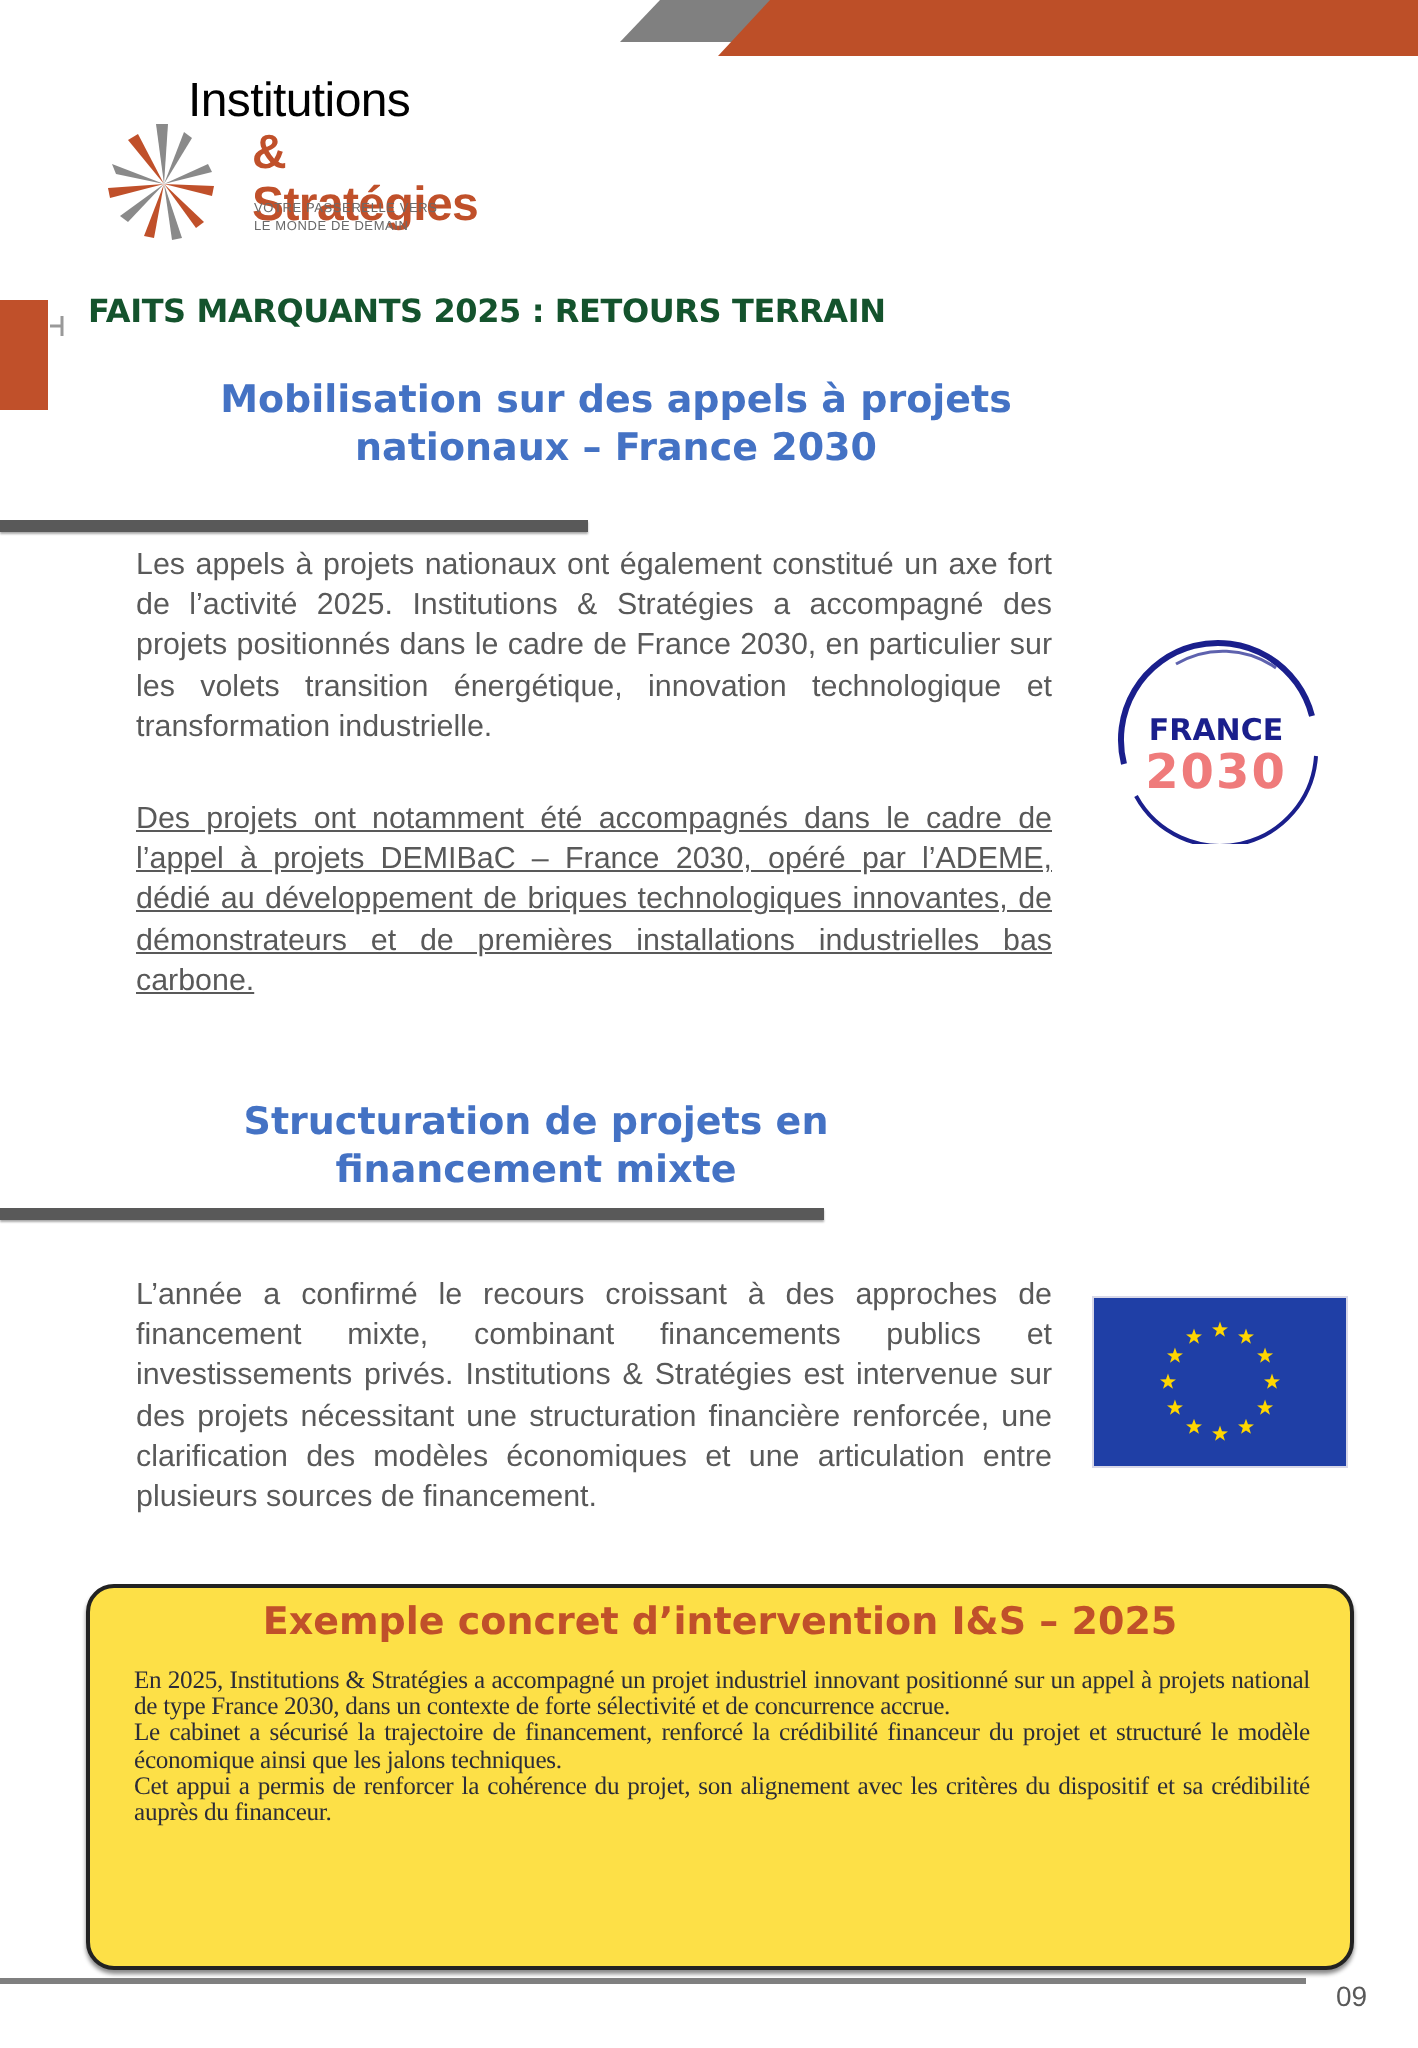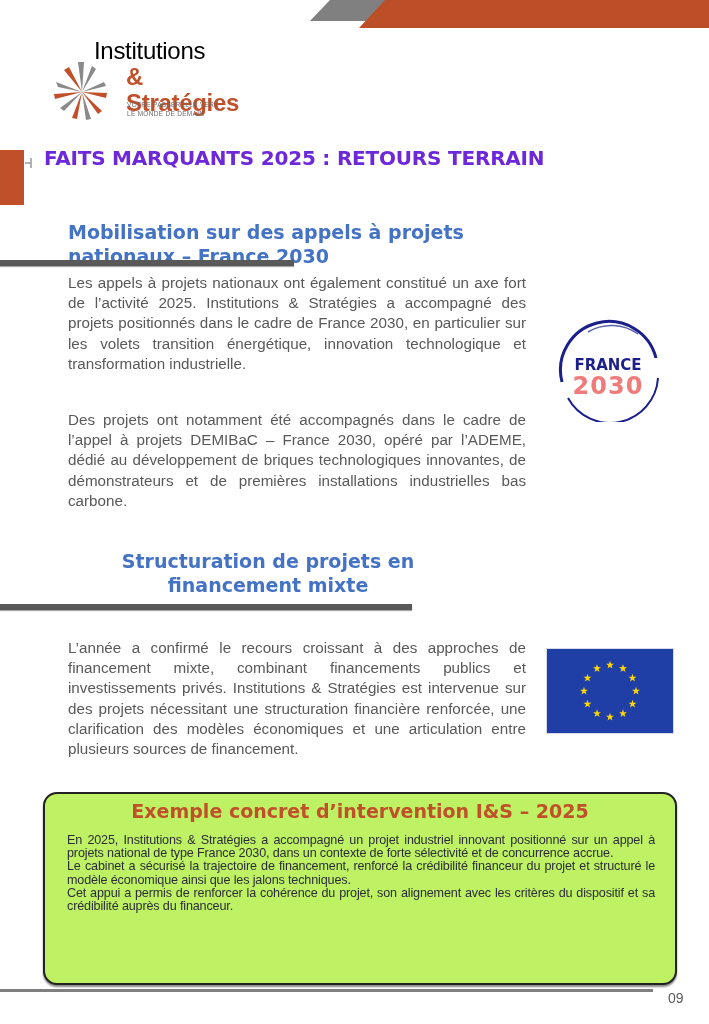--- a/index.html
+++ b/index.html
@@ -13,42 +13,42 @@
   
   #logo { left:52px; top:38px; width:200px; height:90px; }
   .logo-title1 { position:absolute; left:42px; top:0; font-size:24px; color:#000000; font-weight:normal; letter-spacing:-0.3px; line-height:26px; }
   .logo-title2 { position:absolute; left:42px; top:26px; font-size:24px; color:#c0502a; font-weight:bold; letter-spacing:-0.3px; line-height:26px;margin-left:32px; }
   .logo-tag { position:absolute; left:75px; top:62px; font-size:6.5px; color:#6a6a6a; letter-spacing:0.3px; line-height:9px; }
   .logo-fan { position:absolute; left:0; top:22px; width:58px; height:62px; }
 
   
   #section-tab { left:0; top:150px; width:24px; height:55px; background:#c0502a; }
   #section-connector { left:24px; top:158px; width:8px; height:10px; }
-  #section-title { left:44px; top:146px; font-size:20px; font-weight:bold; color:#6d28d9; font-family:"DejaVu Sans", sans-serif; letter-spacing:-0.2px; white-space:nowrap; }
+  #section-title { left:44px; top:146px; font-size:16px; font-weight:bold; color:#14532d; font-family:"DejaVu Sans", sans-serif; letter-spacing:-0.2px; white-space:nowrap; }
 
   .subhead { font-family:"DejaVu Sans", sans-serif; font-weight:bold; color:#4472c4; font-size:19px; line-height:24px; }
-  #subhead1 { left:68px; top:220px; width:480px; }
+  #subhead1 { left:68px; top:188px; width:480px;text-align:center; }
   #subhead2 { left:68px; top:549px; width:400px;text-align:center; }
 
   .rule { background:#595959; height:6px; box-shadow:0 1px 1px #aaa; }
   #rule1 { left:0; top:260px; width:294px; }
   #rule2 { left:0; top:604px; width:412px; }
 
   .body-text { font-size:15.2px; line-height:20.2px; color:#595959; text-align:justify; }
   #para1 { left:68px; top:273px; width:458px; }
-  #para2 { left:68px; top:410px; width:458px; }
+  #para2 { left:68px; top:400px; width:458px;text-decoration:underline; }
   #para3 { left:68px; top:638px; width:458px; }
 
   #france2030-logo { left:548px; top:318px; width:122px; height:104px; }
   #eu-flag { left:546px; top:648px; width:126px; height:84px; background:#1f3fa6; border:1px solid #d8d8e8; }
 
   
-  #callout { left:43px; top:792px; width:634px; height:193px; background:#bef264; border:2px solid #222; border-radius:14px; box-shadow:0 2px 2px #888; box-sizing:border-box; }
+  #callout { left:43px; top:792px; width:634px; height:193px; background:#fde047; border:2px solid #222; border-radius:14px; box-shadow:0 2px 2px #888; box-sizing:border-box; }
   #callout-title { position:absolute; left:0; right:0; top:6px; text-align:center; font-family:"DejaVu Sans", sans-serif; font-weight:bold; color:#c0502a; font-size:19px; }
-  #callout-body { position:absolute; left:22px; right:20px; top:40px; font-size:12.6px; line-height:13.2px; color:#2c2c38; text-align:justify; font-family:Liberation Sans, sans-serif; letter-spacing:-0.15px; }
+  #callout-body { position:absolute; left:22px; right:20px; top:40px; font-size:12.6px; line-height:13.2px; color:#2c2c38; text-align:justify; font-family:Liberation Serif, serif; letter-spacing:-0.15px; }
   #callout-body p { margin:0; }
 
   #footer-rule { left:0; top:989px; width:653px; height:3px; background:#7f7f7f; }
   #page-number { left:668px; top:990px; font-size:14px; color:#595959; font-family:"Liberation Sans", sans-serif; }
 </style>
 </head>
 <body>
 
 <svg id="banner" class="abs" viewBox="0 0 709 30" width="709" height="30">
   <polygon points="330,0 388,0 368,21 310,21" fill="#808080"></polygon>

